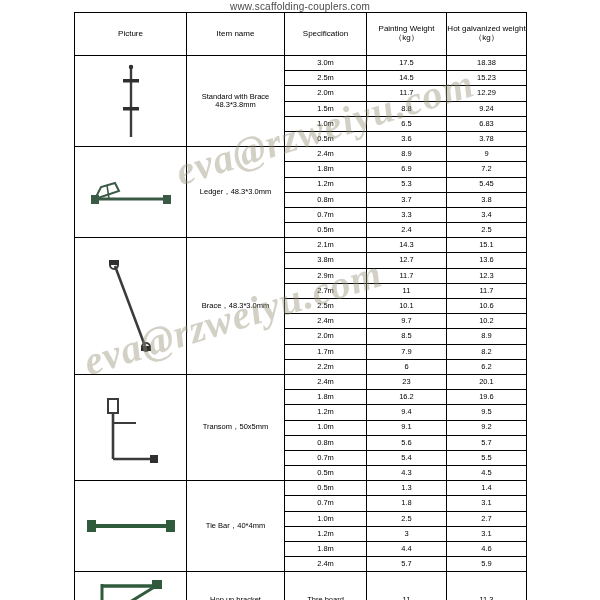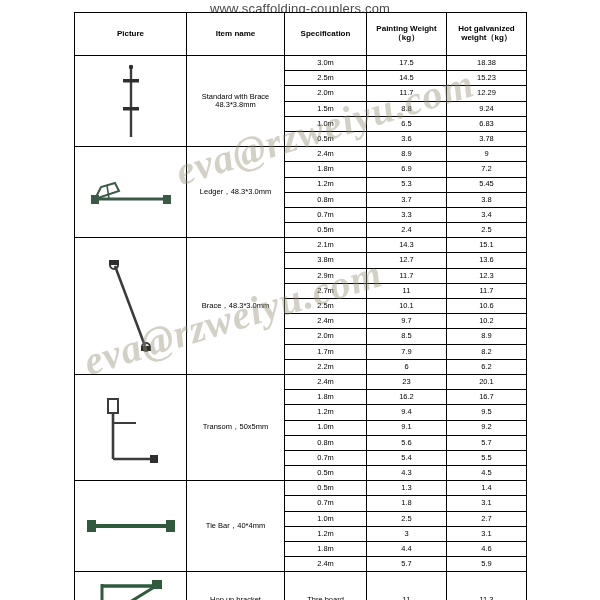--- a/index.html
+++ b/index.html
@@ -21,21 +21,21 @@
     height: 600px;
     background: #ffffff;
   }
   .site-url {
     position: absolute;
     top: 1px;
     left: 0;
     width: 600px;
     text-align: center;
     font-family: "Liberation Sans", sans-serif;
-    font-size: 13px;
+    font-size: 10px;
     color: #4a4a4a;
     letter-spacing: 0.2px;
   }
   table.spec {
     position: absolute;
     top: 12px;
     left: 74px;
     width: 452px;
     border-collapse: collapse;
     table-layout: fixed;
@@ -47,21 +47,21 @@
     font-family: "Liberation Sans", sans-serif;
     text-align: center;
     vertical-align: middle;
     padding: 0;
     line-height: 1.1;
     background: transparent;
   }
   table.spec thead th {
     height: 42px;
     font-size: 8px;
-    font-weight: bold;
+    font-weight: normal;
   }
   col.c-pic { width: 112px; }
   col.c-item { width: 98px; }
   col.c-spec { width: 82px; }
   col.c-paint { width: 80px; }
   col.c-galv { width: 80px; }
 
   td.row-cell { height: 14.2px; }
   td.item-name {
     font-size: 7.5px;
@@ -301,21 +301,21 @@
           <td class="item-name" rowspan="7">
             <div>Transom，50x5mm</div>
           </td>
           <td class="row-cell">2.4m</td>
           <td class="row-cell">23</td>
           <td class="row-cell">20.1</td>
         </tr>
         <tr>
           <td class="row-cell">1.8m</td>
           <td class="row-cell">16.2</td>
-          <td class="row-cell">16.7</td>
+          <td class="row-cell">19.6</td>
         </tr>
         <tr>
           <td class="row-cell">1.2m</td>
           <td class="row-cell">9.4</td>
           <td class="row-cell">9.5</td>
         </tr>
         <tr>
           <td class="row-cell">1.0m</td>
           <td class="row-cell">9.1</td>
           <td class="row-cell">9.2</td>

